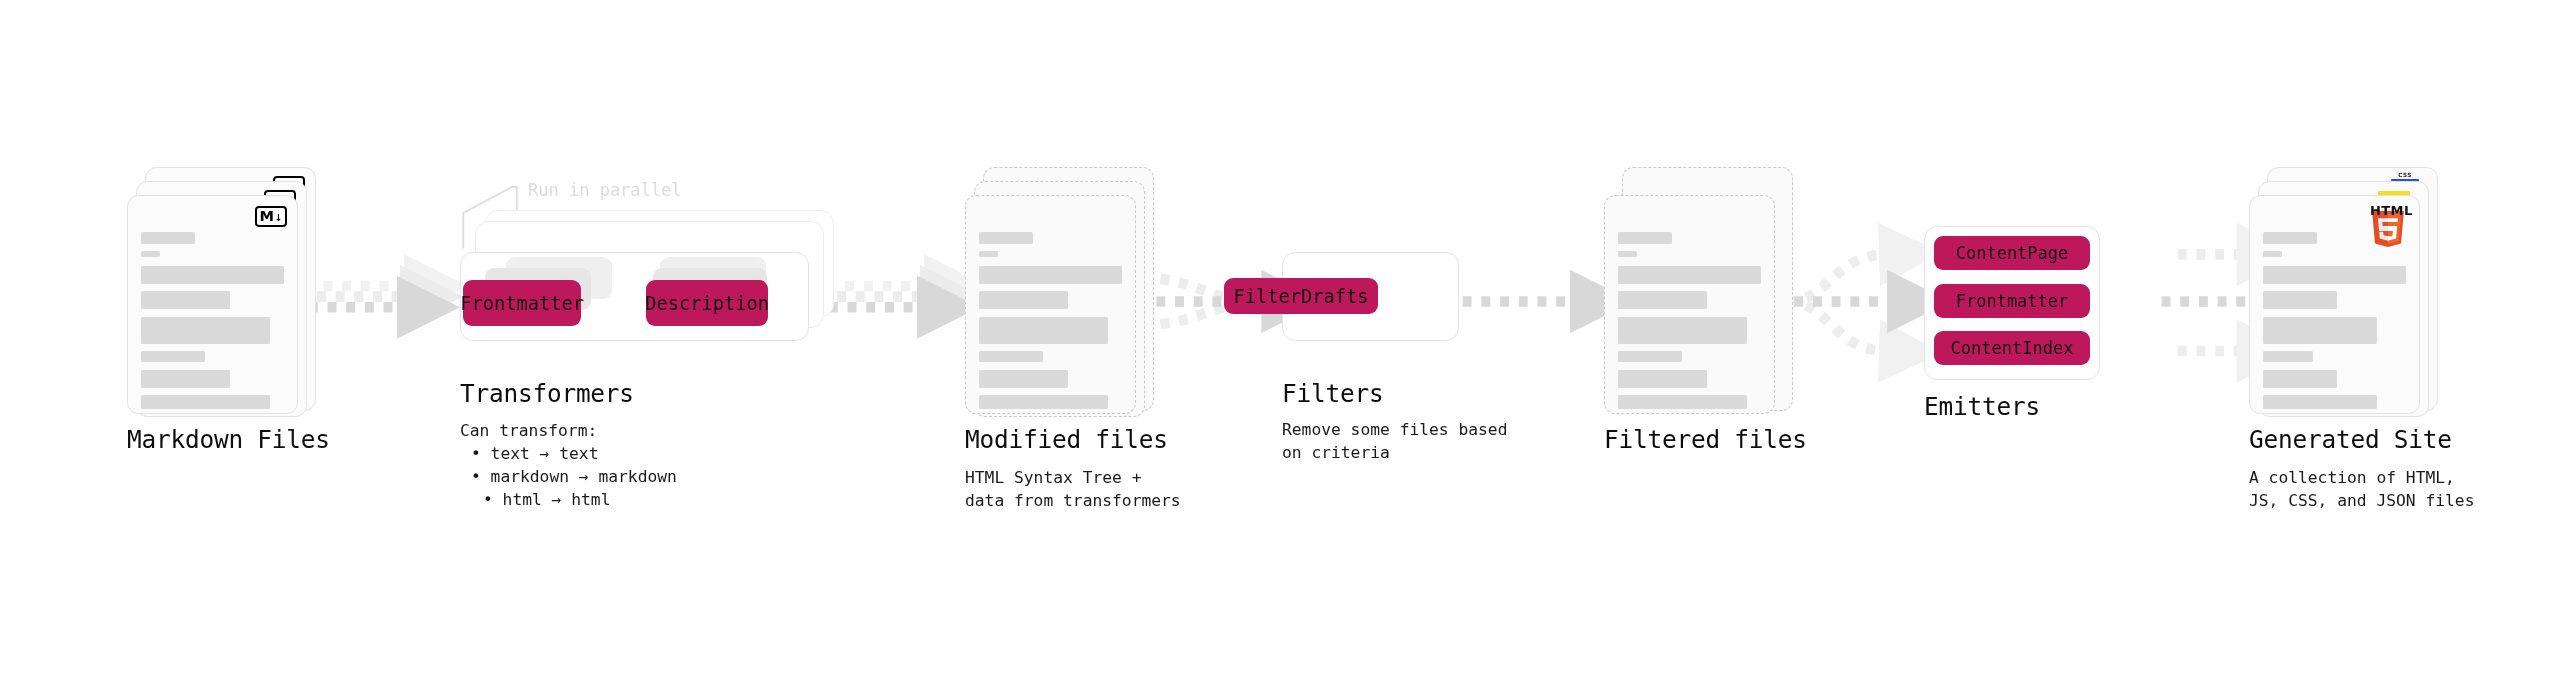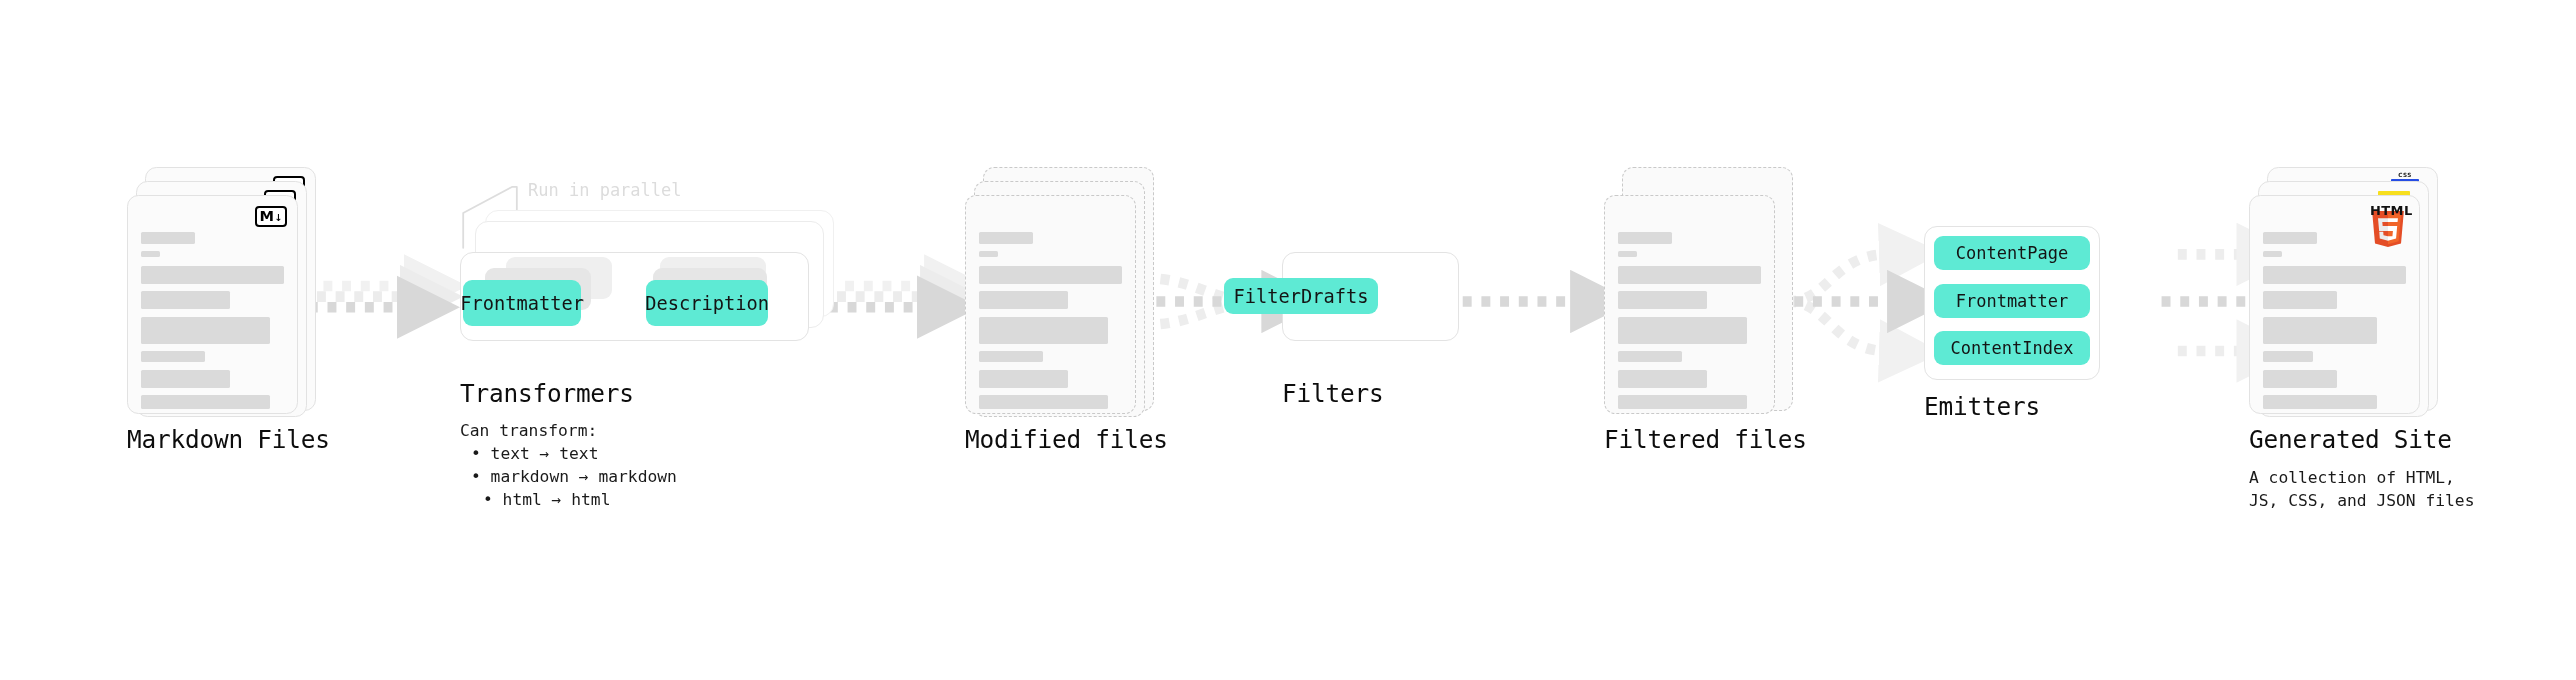--- a/index.html
+++ b/index.html
@@ -62,21 +62,21 @@
     font-family:"DejaVu Sans","Liberation Sans",sans-serif;font-weight:bold;
     font-size:13px;letter-spacing:0.4px;color:#111;
   }
 
   
   .groupbox{
     position:absolute;border:1.6px solid #e3e3e3;border-radius:13px;
     background:#ffffff;box-sizing:border-box;
   }
   .chip{
-    background:#5eead4;border-radius:9px;display:flex;align-items:center;
+    background:#be185d;border-radius:9px;display:flex;align-items:center;
     justify-content:center;font-family:"DejaVu Sans Mono","Liberation Mono",monospace;
     font-size:18.7px;color:#141414;white-space:nowrap;box-sizing:border-box;
   }
   .chip.ghost1{background:#e6e6e6;}
   .chip.ghost2{background:#efefef;}
 
   .parallel-note{
     position:absolute;font-family:"DejaVu Sans Mono","Liberation Mono",monospace;
     font-size:17px;color:#dcdcdc;white-space:nowrap;
   }
@@ -221,26 +221,30 @@
         <div class="bar" style="width:100%;height:18px;"></div>
         <div class="bar" style="width:62%;height:18px;"></div>
         <div class="bar" style="width:90%;height:27px;"></div>
         <div class="bar" style="width:45%;height:11.4px;"></div>
         <div class="bar" style="width:62%;height:18px;"></div>
         <div class="bar" style="width:90%;height:14px;"></div>
       </div>
     </div>
   </div>
   <div class="abs stage-label" style="left:965px;top:425px;">Modified files</div>
+  <div class="abs stage-sub" style="left:965px;top:466px;">HTML Syntax Tree +
+data from transformers</div>
 
   <div>
     <div class="groupbox" style="left:1282px;top:252px;width:177px;height:89px;"></div>
     <div class="chip" style="position:absolute;left:1224px;top:278px;width:154px;height:36px;">FilterDrafts</div>
   </div>
   <div class="abs stage-label" style="left:1282px;top:379px;">Filters</div>
+  <div class="abs stage-sub" style="left:1282px;top:418px;">Remove some files based
+on criteria</div>
 
   <div class="doc-stack" style="left:1604px;top:195px;">
     <div class="doc dashed back2"></div>
     <div class="doc dashed front">
       <div class="doc-body">
         <div class="bar" style="width:54px;height:12.2px;"></div>
         <div class="bar" style="width:18.7px;height:5.7px;margin-bottom:9px;"></div>
         <div class="bar" style="width:100%;height:18px;"></div>
         <div class="bar" style="width:62%;height:18px;"></div>
         <div class="bar" style="width:90%;height:27px;"></div>

